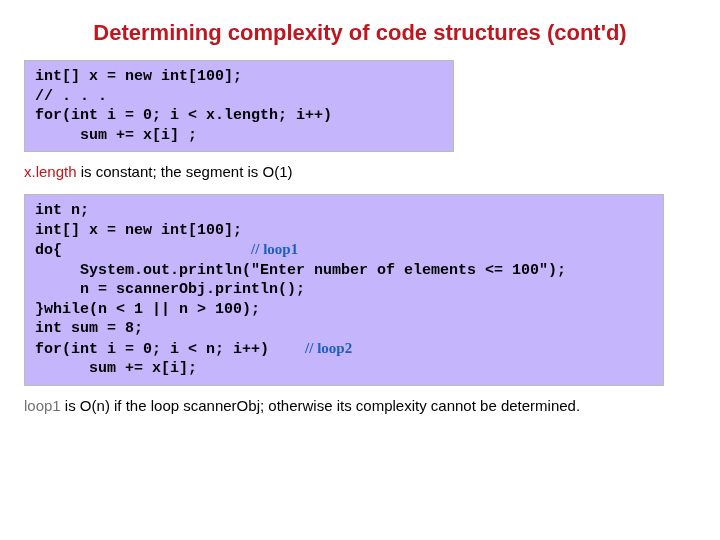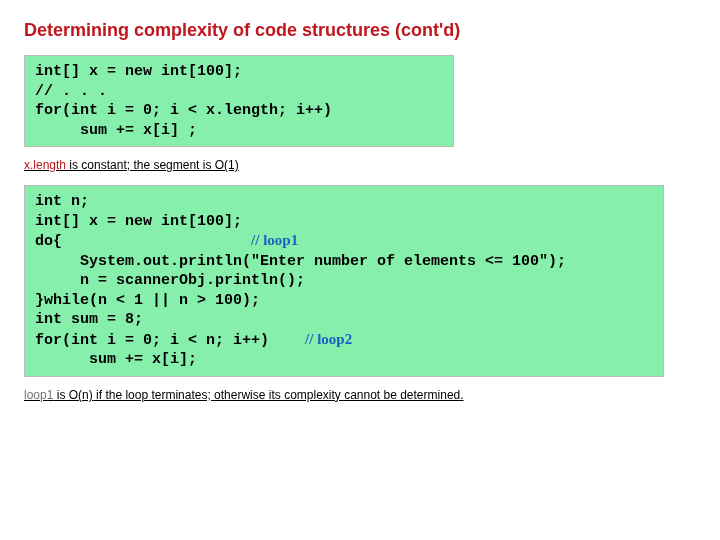--- a/index.html
+++ b/index.html
@@ -12,49 +12,48 @@
     color: #000;
     overflow: hidden;
   }
   .slide {
     box-sizing: border-box;
     width: 720px;
     height: 540px;
     padding: 14px 24px 20px 24px;
   }
   .title {
-    font-size: 18px;
+    font-size: 22px;
     font-weight: bold;
     color: #c0161d;
-    text-align: left;
+    text-align: center;
     margin: 6px 0 14px 0;
   }
   .codeblock {
-    background: #86efac;
+    background: #c4b5fd;
     border: 1px solid #bbb;
     padding: 6px 10px;
     margin: 4px 0 10px 0;
     width: 640px;
     box-sizing: border-box;
   }
   .codeblock.narrow { width: 430px; }
   pre {
     margin: 0;
     font-family: "Courier New", Courier, monospace;
     font-size: 15px;
     font-weight: bold;
     line-height: 1.3;
     white-space: pre;
     color: #000;
   }
   .note {
-    font-size: 12px;
+    font-size: 15px;
     margin: 8px 0 12px 0;
     line-height: 1.35;
-    text-decoration: underline;
   }
   .note .red  { color: #c0161d; }
   .note .blue { color: #737373; }
   pre .comment { color: #1f5fbf; font-family: Liberation Serif, serif; }
 </style>
 </head>
 <body>
 
 <div class="slide">
 
@@ -77,17 +76,17 @@
 <span>do{                     </span><span class="comment">// loop1</span>
 <span>     System.out.println("Enter number of elements &lt;= 100");</span>
 <span>     n = scannerObj.println();</span>
 <span>}while(n &lt; 1 || n &gt; 100);</span>
 <span>int sum = 8;</span>
 <span>for(int i = 0; i &lt; n; i++)    </span><span class="comment">// loop2</span>
 <span>      sum += x[i];</span></pre>
   </div>
 
   <div class="note">
-    <span class="blue">loop1</span><span> is O(n) if the loop terminates; otherwise its complexity cannot be determined.</span>
+    <span class="blue">loop1</span><span> is O(n) if the loop scannerObj; otherwise its complexity cannot be determined.</span>
   </div>
 
 
 </div>
 
 </body></html>

